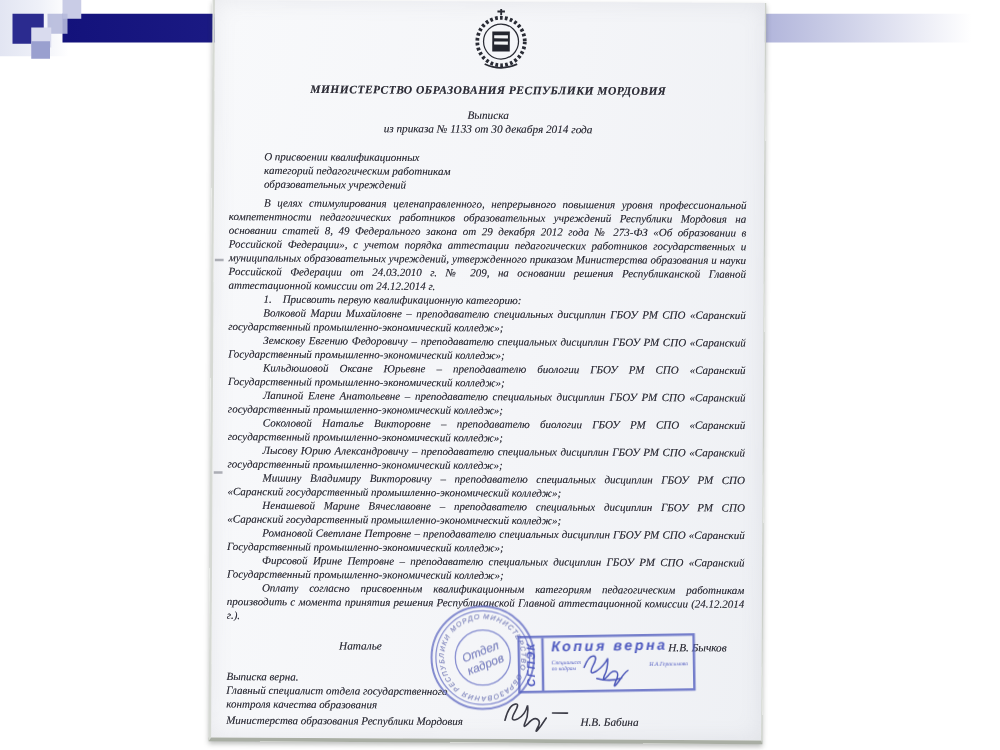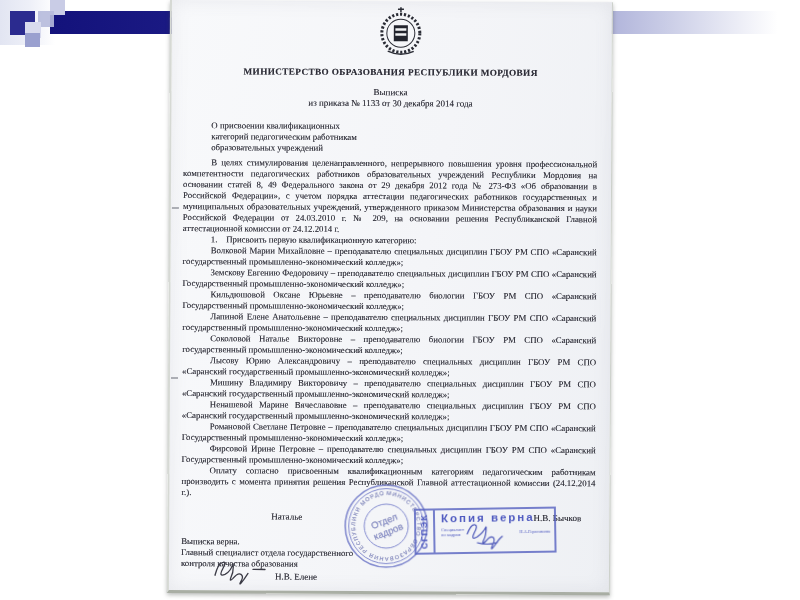--- a/index.html
+++ b/index.html
@@ -1,21 +1,21 @@
 <!DOCTYPE html>
 <html><head>
 <meta charset="utf-8">
 <style>
   html,body{margin:0;padding:0;}
   body{
     width:800px;height:600px;position:relative;overflow:hidden;
     background:#ffffff;
     font-family:"Liberation Serif", serif;
   }
-  .slide{position:absolute;inset:0;}
+  .slide{position:absolute;inset:0;font-style:italic;}
 
   
   .deco-band{position:absolute;left:0;top:0;width:55px;height:45px;
     background:linear-gradient(to right,#e2e5f2 0%,#eef0f8 55%,#ffffff 100%);}
   .deco-bar{position:absolute;left:50px;top:11px;right:0;height:23px;
     background:linear-gradient(to right,#13127b 0%,#1d1c86 22%,#5a5dab 48%,#9a9ed0 68%,#c9cce6 82%,#ffffff 97%);}
   .sq{position:absolute;}
   .sq-a{left:10px;top:11px;width:25px;height:24px;background:#2b2b8f;}
   .sq-b{left:50px;top:0px;width:15px;height:15px;background:#c9cce6;}
   .sq-c{left:38px;top:11px;width:16px;height:16px;background:#b6badc;opacity:.9;}
@@ -150,26 +150,27 @@
       </div>
 
       <div class="cert">
         <div>
 
         <div>Выписка верна.</div>
             <div>Главный специалист отдела государственного</div>
             <div>контроля качества образования</div>
           </div>
         <div class="cert-last">
+          <span>Министерства образования Республики Мордовия</span>
           <span class="babina-sig">
             <svg width="62" height="30" viewBox="0 0 62 30">
               <path d="M6 20 q3-12 8-13 q4-1 0 6 q-5 9 2 6 q6-3 8-11 q1 8-2 14 q-2 5 2 1 q5-6 8-4 q3 2 0 7 q-3 6 3-2 l4-6 M44 14 h12" fill="none" stroke="#3b3b46" stroke-width="1.3" stroke-linecap="round"></path>
             </svg>
           </span>
-          <span class="babina-name">Н.В. Елене</span>
+          <span class="babina-name">Н.В. Бабина</span>
         </div>
       </div>
     </div>
 
     <div class="round-stamp">
       <svg width="86" height="86" viewBox="0 0 86 86">
         <defs>
             <path id="rimPath" d="M43,12 a31,31 0 1,1 -0.01,0 z"></path>
           </defs>
         <g stroke="#6b74c6" fill="none">

